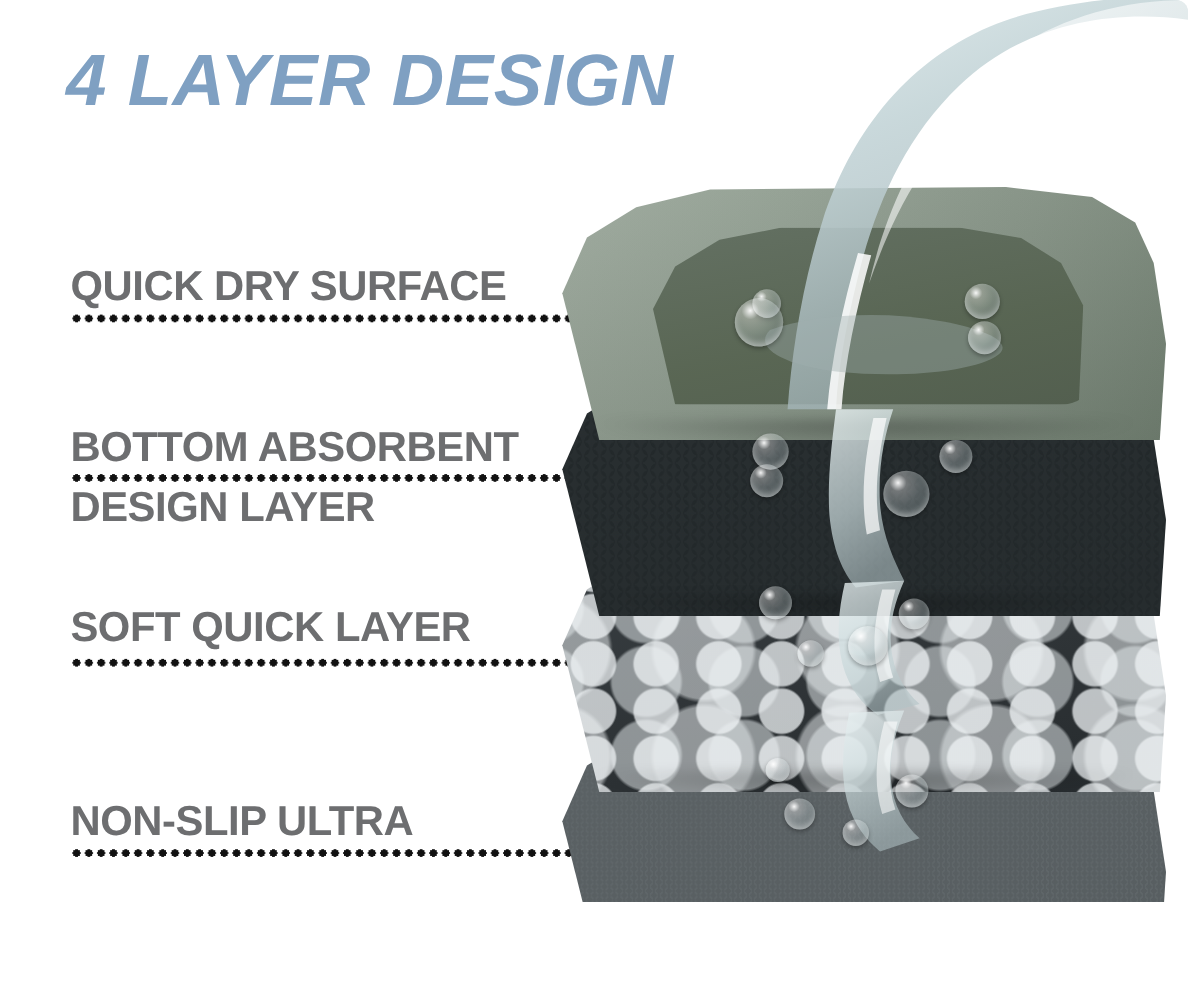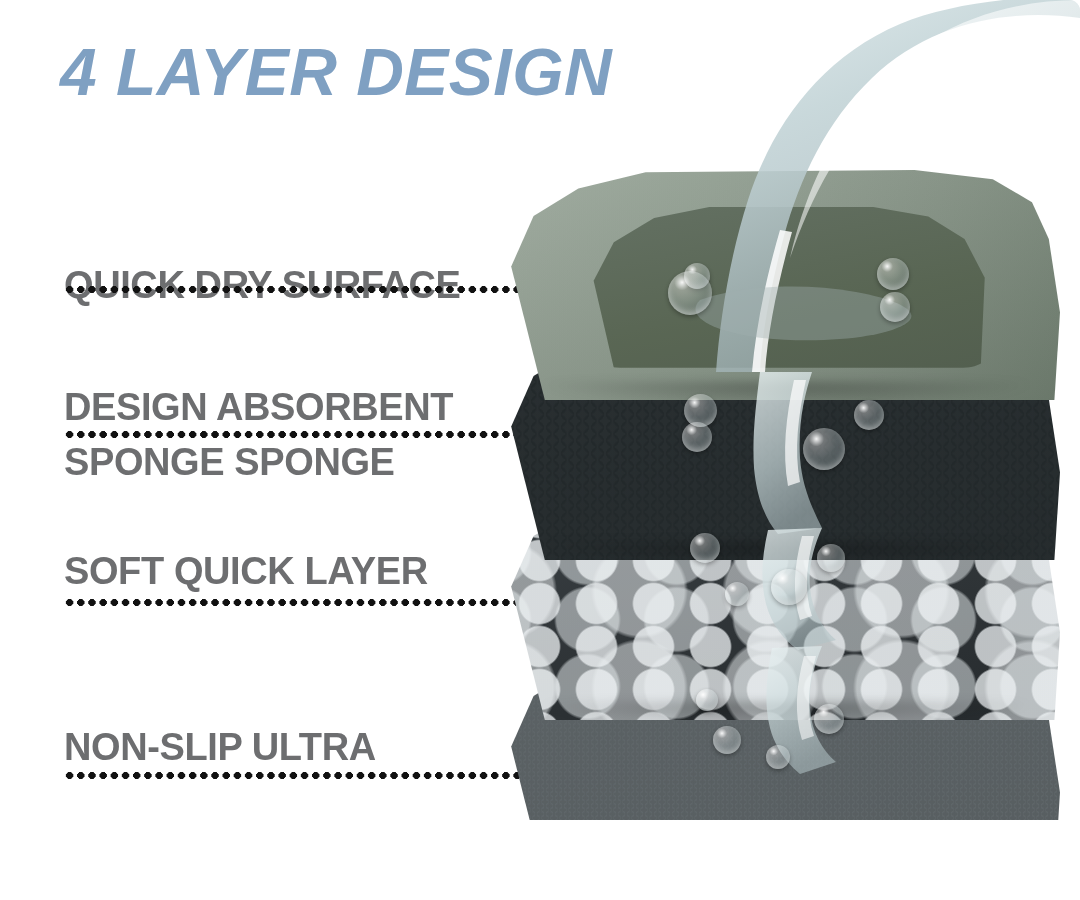--- a/index.html
+++ b/index.html
@@ -47,21 +47,21 @@
     position:absolute;
     left:64px;
     height:7px;
     background-image:radial-gradient(circle closest-side, #111111 99%, rgba(0,0,0,0) 100%);
     background-size:11.2px 7px;
     background-repeat:repeat-x;
     background-position:0 50%;
   }
 
   
-  #callout-1 .callout-text { top:242px;margin-top:24px; }
+  #callout-1 .callout-text { top:242px; }
   #callout-1 .leader { top:286px; width:500px; }
   
   #callout-2 .text-line-1 { top:388px; }
   #callout-2 .leader      { top:431px; width:500px; }
   #callout-2 .text-line-2 { top:443px; }
   
   #callout-3 .callout-text { top:552px; }
   #callout-3 .leader { top:599px; width:495px; }
   
   #callout-4 .callout-text { top:728px; }
@@ -163,23 +163,23 @@
 <div id="poster">
 
   <div id="title">4 LAYER DESIGN</div>
 
   <div class="callout" id="callout-1">
     <div class="callout-text">QUICK DRY SURFACE</div>
     <div class="leader"></div>
   </div>
 
   <div class="callout" id="callout-2">
-    <div class="callout-text text-line-1">DESIGN ABSORBENT</div>
-    <div class="leader"></div>
-    <div class="callout-text text-line-2">SPONGE SPONGE</div>
+    <div class="callout-text text-line-1">BOTTOM ABSORBENT</div>
+    <div class="leader"></div>
+    <div class="callout-text text-line-2">DESIGN LAYER</div>
   </div>
 
   <div class="callout" id="callout-3">
     <div class="callout-text">SOFT QUICK LAYER</div>
     <div class="leader"></div>
   </div>
 
   <div class="callout" id="callout-4">
     <div class="callout-text">NON-SLIP ULTRA</div>
     <div class="leader"></div>

